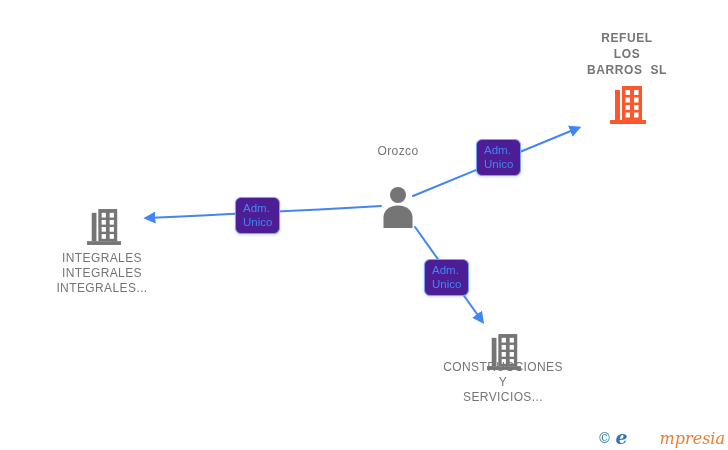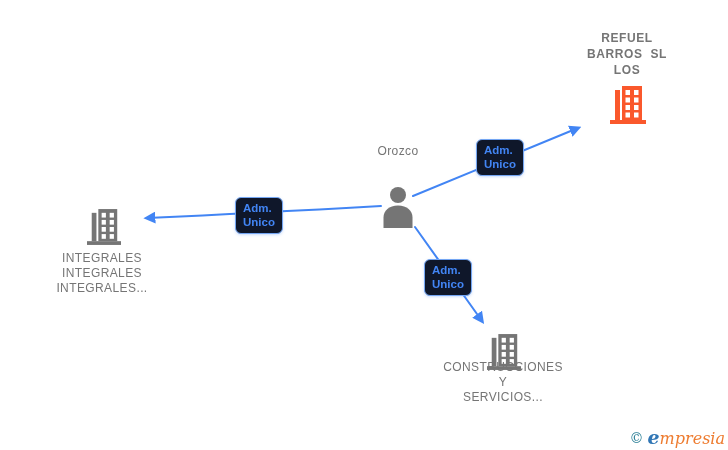--- a/index.html
+++ b/index.html
@@ -11,53 +11,52 @@
   .lbl{
     position:absolute;text-align:center;color:#757575;
     font-size:12px;line-height:15px;letter-spacing:.4px;
   }
   .lbl.bold{font-weight:bold;line-height:16px;letter-spacing:.6px;}
   .icon{position:absolute;}
   .icon svg{display:block;}
   .gray{color:#757575;}
   .orange{color:#fa582c;}
   .edge-label{
-    position:absolute;background:#0f172a;border:1.6px solid #74a6f3;border-radius:6px;
+    position:absolute;background:#4c1d95;border:1.6px solid #74a6f3;border-radius:6px;
     padding:3px 7px 4px 7px;color:#4285f4;font-size:11.5px;line-height:14px;
     box-shadow:0 1px 3px rgba(66,133,244,.28);
-    font-weight:bold;
   }
   .watermark{
     position:absolute;right:3px;bottom:2px;
     font-family:"DejaVu Serif",serif;font-style:italic;font-size:16px;white-space:nowrap;
   }
   .wm-c{color:#2a7f96;font-style:normal;font-size:14px;margin-right:4px;vertical-align:1px;}
   .wm-e{color:#3076b5;font-size:19px;font-weight:bold;}
-  .wm-rest{color:#ee7c30;}
+  .wm-rest{color:#ee7c30;margin-left:32px;}
 </style>
 </head>
 <body>
 
 <div class="canvas">
 
   <svg class="edges" viewBox="0 0 728 450">
     <defs>
       <marker id="arrow" viewBox="0 0 10 10" refX="7" refY="5" markerWidth="6" markerHeight="6" orient="auto-start-reverse">
         <path d="M0,0 L10,5 L0,10 z" fill="#4285f4"></path>
       </marker>
     </defs>
     <path d="M413,196 L578,128" stroke="#4285f4" stroke-width="2" fill="none" stroke-linecap="round" marker-end="url(#arrow)"></path>
     <path d="M381,206 Q275,212 147,218" stroke="#4285f4" stroke-width="2" fill="none" stroke-linecap="round" marker-end="url(#arrow)"></path>
     <path d="M415,227 L482,321" stroke="#4285f4" stroke-width="2" fill="none" stroke-linecap="round" marker-end="url(#arrow)"></path>
   </svg>
 
   <div class="lbl bold" style="left:552px;top:30px;width:150px">
     <div>REFUEL</div>
+    <div>LOS</div>
     <div>BARROS&nbsp; SL</div>
-    <div>LOS</div>
   </div>
   <div class="icon orange" style="left:610px;top:86px">
     <svg width="36" height="38" viewBox="0 0 36 38">
       <rect x="0" y="34" width="36" height="4" fill="currentColor"></rect>
       <rect x="5" y="4" width="5" height="30" fill="currentColor"></rect>
       <rect x="12" y="0" width="20" height="34" fill="currentColor"></rect>
       <g fill="#ffffff">
         <rect x="15.5" y="4" width="4.5" height="5"></rect>
           <rect x="24" y="4" width="4.5" height="5"></rect>
         <rect x="15.5" y="11.5" width="4.5" height="5"></rect>

